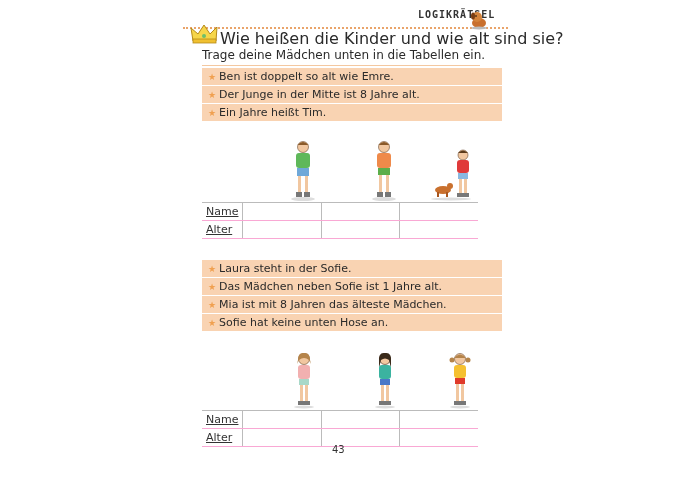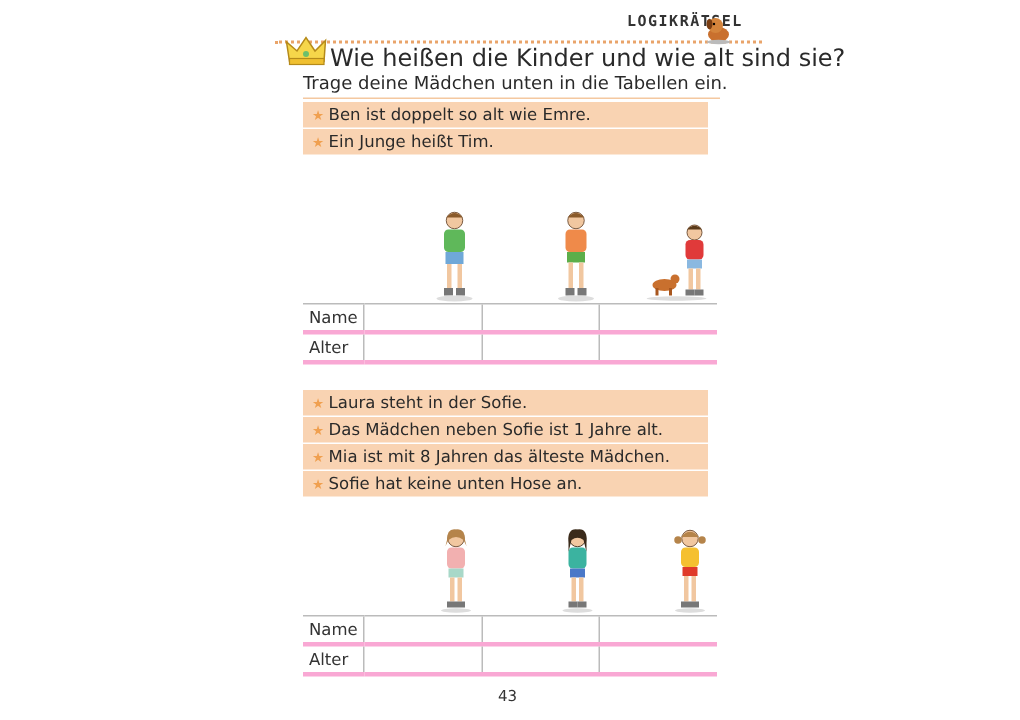--- a/index.html
+++ b/index.html
@@ -6,30 +6,30 @@
   body { width:680px; height:480px; background:#ffffff; position:relative; overflow:hidden;
          font-family:"DejaVu Sans", sans-serif; color:#2a2a2a; }
   .abs { position:absolute; }
   .header-dots { left:183px; top:27px; width:325px; height:0; border-top:2px dotted #e9a46a; }
   .header-title { left:418px; top:9px; font-size:10px; letter-spacing:1px; font-family:"DejaVu Sans Mono", monospace; color:#333; font-weight:bold; }
   .dog { left:468px; top:10px; width:22px; height:20px; }
   .crown { left:190px; top:23px; width:30px; height:22px; }
   .instr { left:220px; top:31px; font-size:16px; line-height:16px; color:#2a2a2a; }
   .instr2 { left:202px; top:47px; font-size:12px; line-height:16px; color:#2a2a2a; }
   .orangeline { left:202px; top:65px; width:278px; height:0; border-top:1px solid #f4c8a0; }
-  .clues { left:202px; width:270px; background:#f9d3b2; }
+  .clues { left:202px; width:300px; background:#f9d3b2; }
   .clue { height:17px; line-height:17px; font-size:11px; padding-left:6px; border-bottom:1px solid #fff; color:#2a2a2a; white-space:nowrap; }
   .clue:last-child { border-bottom:none; }
   .star { color:#f0a050; font-size:9px; margin-right:3px; }
   .figure { position:absolute; }
   table.answer { position:absolute; left:202px; width:276px; border-collapse:collapse; font-size:11px; }
-  table.answer td { height:17px; border-top:1px solid #bbb; border-bottom:3px solid #f9a8d4; padding:0 4px; }
+  table.answer td { height:17px; border-top:1px solid #bbb; border-bottom:1px solid #f9a8d4; padding:0 4px;text-decoration:underline; }
   table.answer td.lbl { width:30px; color:#333; }
   table.answer td.cell { border-left:1px solid #bbb; width:72px; }
-  .pagenum { left:332px; top:459px; font-size:10px; color:#333; }
+  .pagenum { left:332px; top:444px; font-size:10px; color:#333; }
 </style>
 </head>
 <body>
 
 <div class="abs header-dots"></div>
 <div class="abs header-title">LOGIKRÄTSEL</div>
 <svg class="abs dog" viewBox="0 0 22 20">
   <ellipse cx="11" cy="13" rx="7" ry="5" fill="#c9702e"></ellipse>
   <circle cx="9" cy="7" r="5" fill="#d4843c"></circle>
   <ellipse cx="5" cy="6" rx="2" ry="3.5" fill="#7a3d12"></ellipse>
@@ -42,21 +42,22 @@
   <rect x="3" y="16" width="23" height="4" fill="#f0c030" stroke="#b58a1a" stroke-width="0.8"></rect>
   <circle cx="14" cy="13" r="2" fill="#6cbf6c"></circle>
 </svg>
 
 <div class="abs instr">Wie heißen die Kinder und wie alt sind sie?</div>
 <div class="abs instr2">Trage deine Mädchen unten in die Tabellen ein.</div>
 <div class="abs orangeline"></div>
 
 <div class="abs clues" style="top:68px;">
   <div class="clue"><span class="star">★</span><span>Ben ist doppelt so alt wie Emre.</span></div>
-  <div class="clue"><span class="star">★</span><span>Ein Junge heißt Tim.</span></div>
+  <div class="clue"><span class="star">★</span><span>Der Junge in der Mitte ist 8 Jahre alt.</span></div>
+  <div class="clue"><span class="star">★</span><span>Ein Jahre heißt Tim.</span></div>
 </div>
 
 <svg class="figure" style="left:288px;top:140px;" width="30" height="62" viewBox="0 0 30 62">
   <circle cx="15" cy="7" r="5.5" fill="#f1c7a0" stroke="#6a4a30" stroke-width="0.6"></circle>
   <path d="M9.5 5 Q15 -1 20.5 5" fill="#8a5a2a"></path>
   <rect x="8" y="13" width="14" height="15" rx="3" fill="#5fb85a"></rect>
   <rect x="9" y="28" width="12" height="8" fill="#6fa8d8"></rect>
   <rect x="10" y="36" width="3" height="16" fill="#f1c7a0"></rect>
     <rect x="17" y="36" width="3" height="16" fill="#f1c7a0"></rect>
   <rect x="8" y="52" width="6" height="5" fill="#777"></rect>

